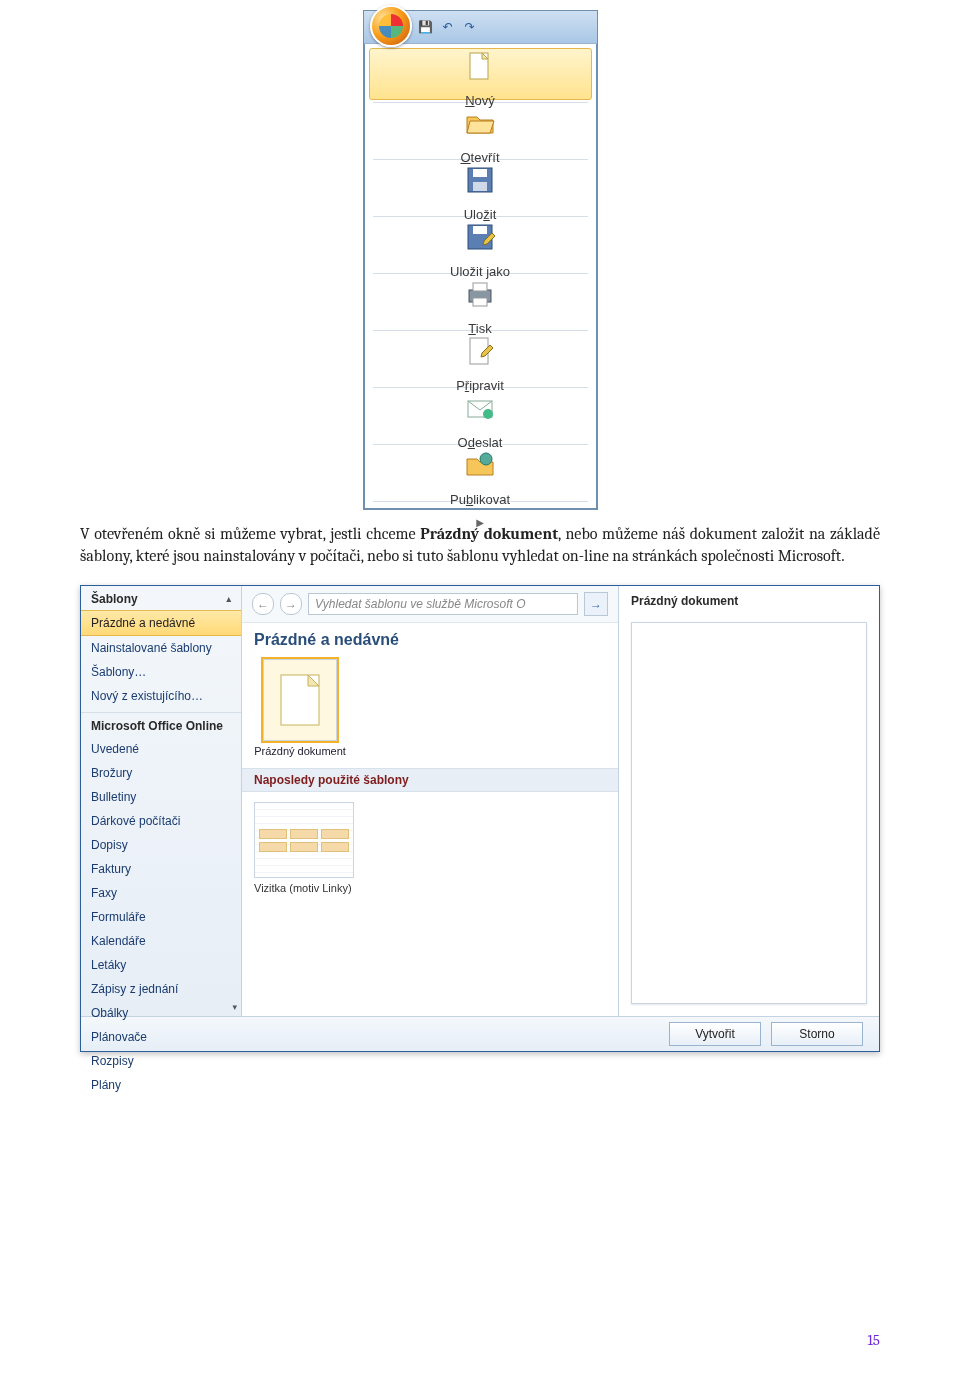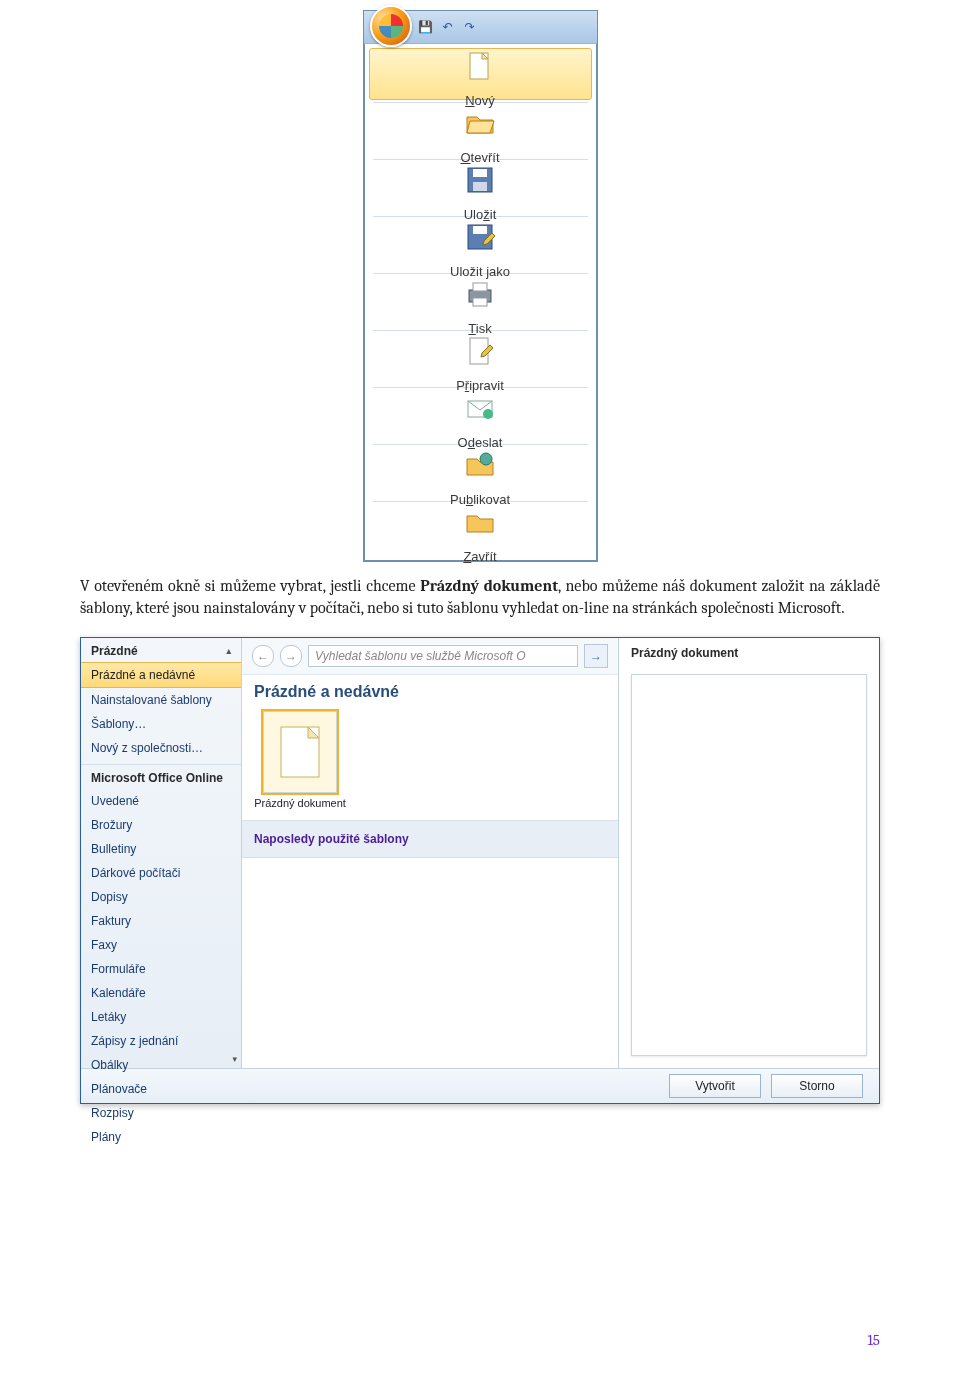--- a/index.html
+++ b/index.html
@@ -50,21 +50,21 @@
   .navbtn { width:20px; height:20px; border:1px solid #b9c7d6; border-radius:10px; display:flex; align-items:center; justify-content:center; color:#888; font-size:12px; background:#fff; }
   .searchinp { flex:1; height:20px; border:1px solid #b9c7d6; background:#fff; padding:0 6px; color:#888; font-style:italic; line-height:20px; overflow:hidden; white-space:nowrap; }
   .gobtn { width:22px; height:22px; border:1px solid #b9c7d6; background:#eaf1f8; display:flex; align-items:center; justify-content:center; color:#2b6bae; }
 
   .center .section-head { font-size:16px; font-weight:bold; color:#2a4e7a; padding:8px 12px 4px; }
   .thumb-row { display:flex; gap:18px; padding:6px 12px 10px; }
   .thumb { width:92px; text-align:center; }
   .thumb .tframe { width:72px; height:80px; margin:0 auto 4px; border:1px solid #c9d5e2; background:#fff; display:flex; align-items:center; justify-content:center; }
   .thumb.selected .tframe { outline:2px solid #f2b32b; background:#fff8e1; }
   .thumb .tlabel { font-size:11px; color:#223; line-height:1.2; }
-  .subhead { background:#e7eef6; padding:11px 12px; font-weight:bold; color:#4c1d95; border-top:1px solid #d7e1ec; border-bottom:1px solid #d7e1ec; }
+  .subhead { background:#e7eef6; padding:4px 12px; font-weight:bold; color:#7f1d1d; border-top:1px solid #d7e1ec; border-bottom:1px solid #d7e1ec; }
   .recent-row { padding:10px 12px; }
   .recent-thumb { width:100px; }
   .recent-thumb .rimg { width:100px; height:76px; border:1px solid #c9d5e2; background:repeating-linear-gradient(#fff,#fff 6px,#f2f4f7 6px,#f2f4f7 7px); margin-bottom:4px; display:flex; flex-wrap:wrap; align-content:center; justify-content:center; gap:3px; padding:4px; box-sizing:border-box;}
   .recent-thumb .rimg span{width:26px;height:8px;background:#f6d9a8;border:1px solid #e0c07a;}
   .recent-thumb .rlabel { font-size:11px; }
 
   .preview { width:260px; background:#fff; display:flex; flex-direction:column; }
   .preview .pv-title { font-weight:bold; padding:8px 12px; color:#2a2a2a; }
   .preview .pv-sheet { flex:1; margin:6px 12px 12px; border:1px solid #c9d5e2; background:#fff; box-shadow:0 1px 2px rgba(0,0,0,.1); }
 
@@ -169,50 +169,42 @@
             <span class="mi-icon">
               <svg viewBox="0 0 32 32">
                 <path d="M3 10h10l3 3h13v13H3z" fill="#f7c65b" stroke="#b87e1e"></path>
                 <circle cx="22" cy="10" r="6" fill="#5a9" stroke="#276"></circle>
               </svg>
             </span>
             <span class="mi-label">Pu<span class="ul">b</span>likovat</span>
             <span class="mi-arrow">▶</span>
           </div>
           <div class="menu-sep"></div>
-          <div class="menu-item">
-            <span class="mi-icon">
-              <svg viewBox="0 0 32 32">
-                <path d="M3 10h10l3 3h13v13H3z" fill="#f7c65b" stroke="#b87e1e"></path>
-              </svg>
-            </span>
-            <span class="mi-label"><span class="ul">Z</span>avřít</span>
-          </div>
         </div>
     </div>
   </div>
 
   <p class="body-para">
     <span>V otevřeném okně si můžeme vybrat, jestli chceme </span><span class="bold">Prázdný dokument</span><span>, nebo můžeme náš dokument založit na základě šablony, které jsou nainstalovány v počítači, nebo si tuto šablonu vyhledat on-line na stránkách společnosti Microsoft.</span>
   </p>
 
   <div class="dlg-wrap">
     <div class="dlg">
       <div class="dlg-body">
 
         <div class="sidebar">
           <div class="sb-head">
-            <span>Prázdné</span>
+            <span>Šablony</span>
             <span class="scroll-up">▴</span>
           </div>
           <div id="sb-top">
               <div class="sb-item selected">Prázdné a nedávné</div>
               <div class="sb-item">Nainstalované šablony</div>
               <div class="sb-item">Šablony…</div>
-              <div class="sb-item">Nový z společnosti…</div>
+              <div class="sb-item">Nový z existujícího…</div>
             </div>
           <div class="sb-group">Microsoft Office Online</div>
           <div id="sb-online">
               <div class="sb-item">Uvedené</div>
               <div class="sb-item">Brožury</div>
               <div class="sb-item">Bulletiny</div>
               <div class="sb-item">Dárkové počítači</div>
               <div class="sb-item">Dopisy</div>
               <div class="sb-item">Faktury</div>
               <div class="sb-item">Faxy</div>
@@ -241,20 +233,33 @@
                 <div class="tframe">
                   <svg width="40" height="52" viewBox="0 0 40 52">
                     <rect x="1" y="1" width="38" height="50" fill="#fff" stroke="#c8b05a"></rect>
                     <polygon points="28,1 39,12 28,12" fill="#f4e6b0" stroke="#c8b05a"></polygon>
                   </svg>
                 </div>
                 <div class="tlabel">Prázdný dokument</div>
               </div>
             </div>
           <div class="subhead">Naposledy použité šablony</div>
+          <div class="recent-row">
+            <div class="recent-thumb">
+              <div class="rimg">
+                  <span></span>
+                  <span></span>
+                  <span></span>
+                  <span></span>
+                  <span></span>
+                  <span></span>
+                </div>
+              <div class="rlabel">Vizitka (motiv Linky)</div>
+            </div>
+          </div>
         </div>
 
         <div class="preview">
           <div class="pv-title">Prázdný dokument</div>
           <div class="pv-sheet"></div>
         </div>
       </div>
       <div class="dlg-footer">
         <div class="btn">Vytvořit</div>
         <div class="btn">Storno</div>

